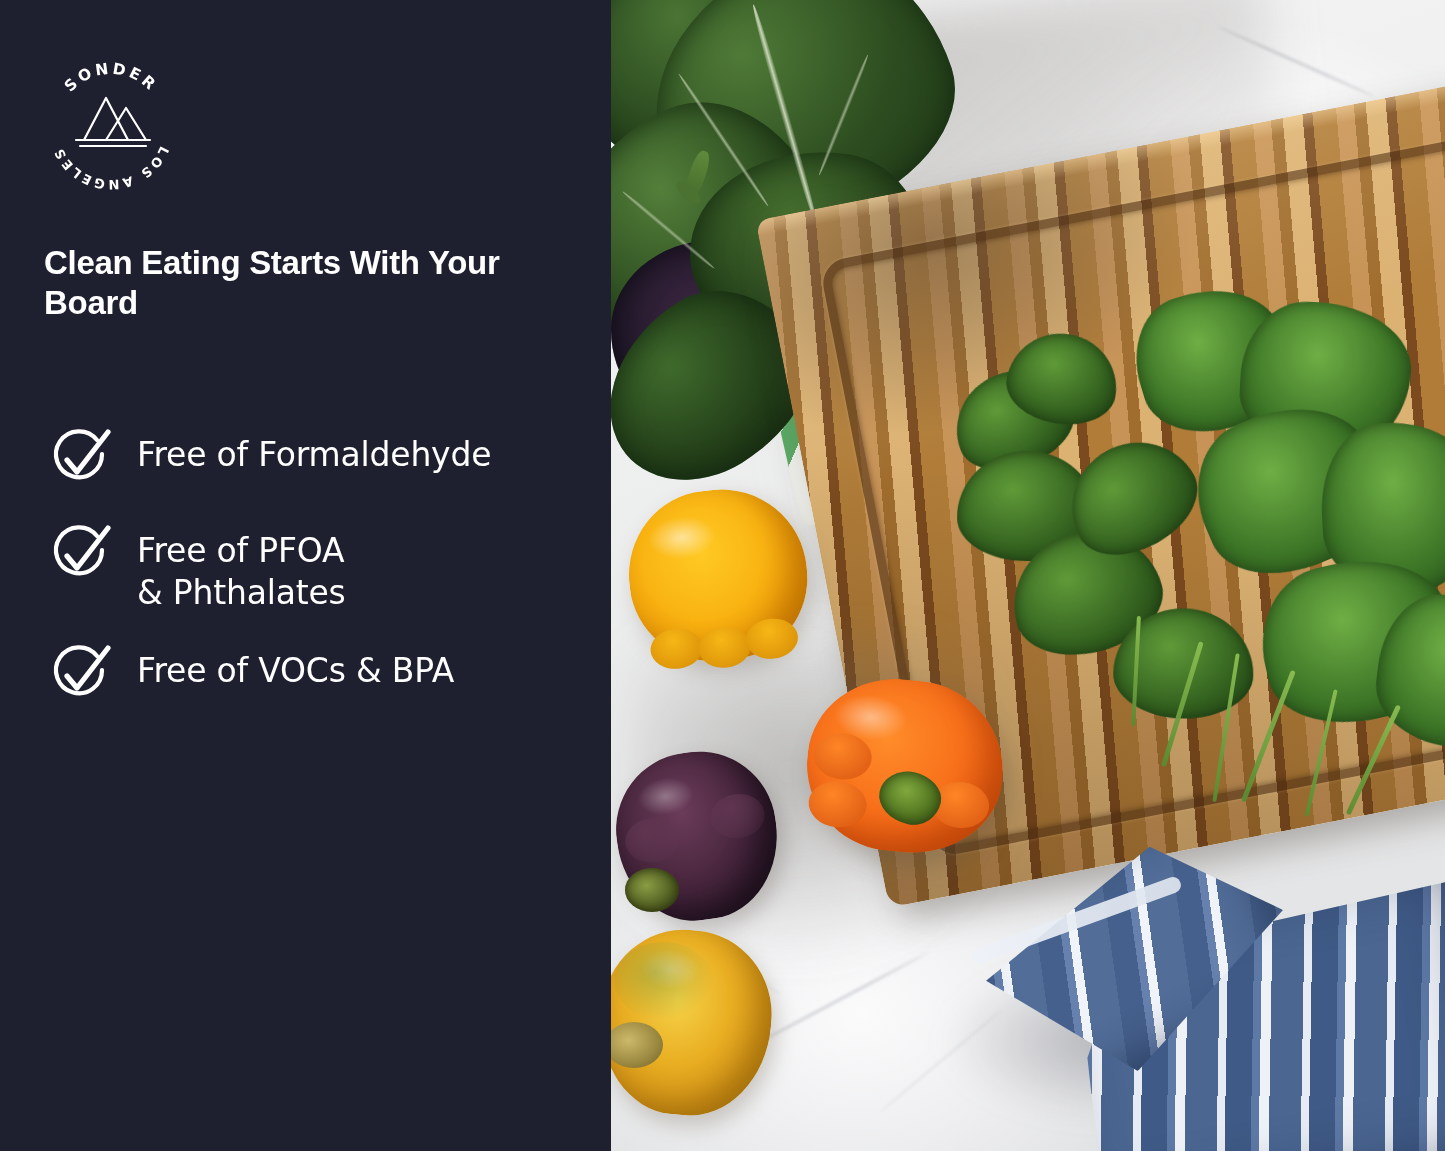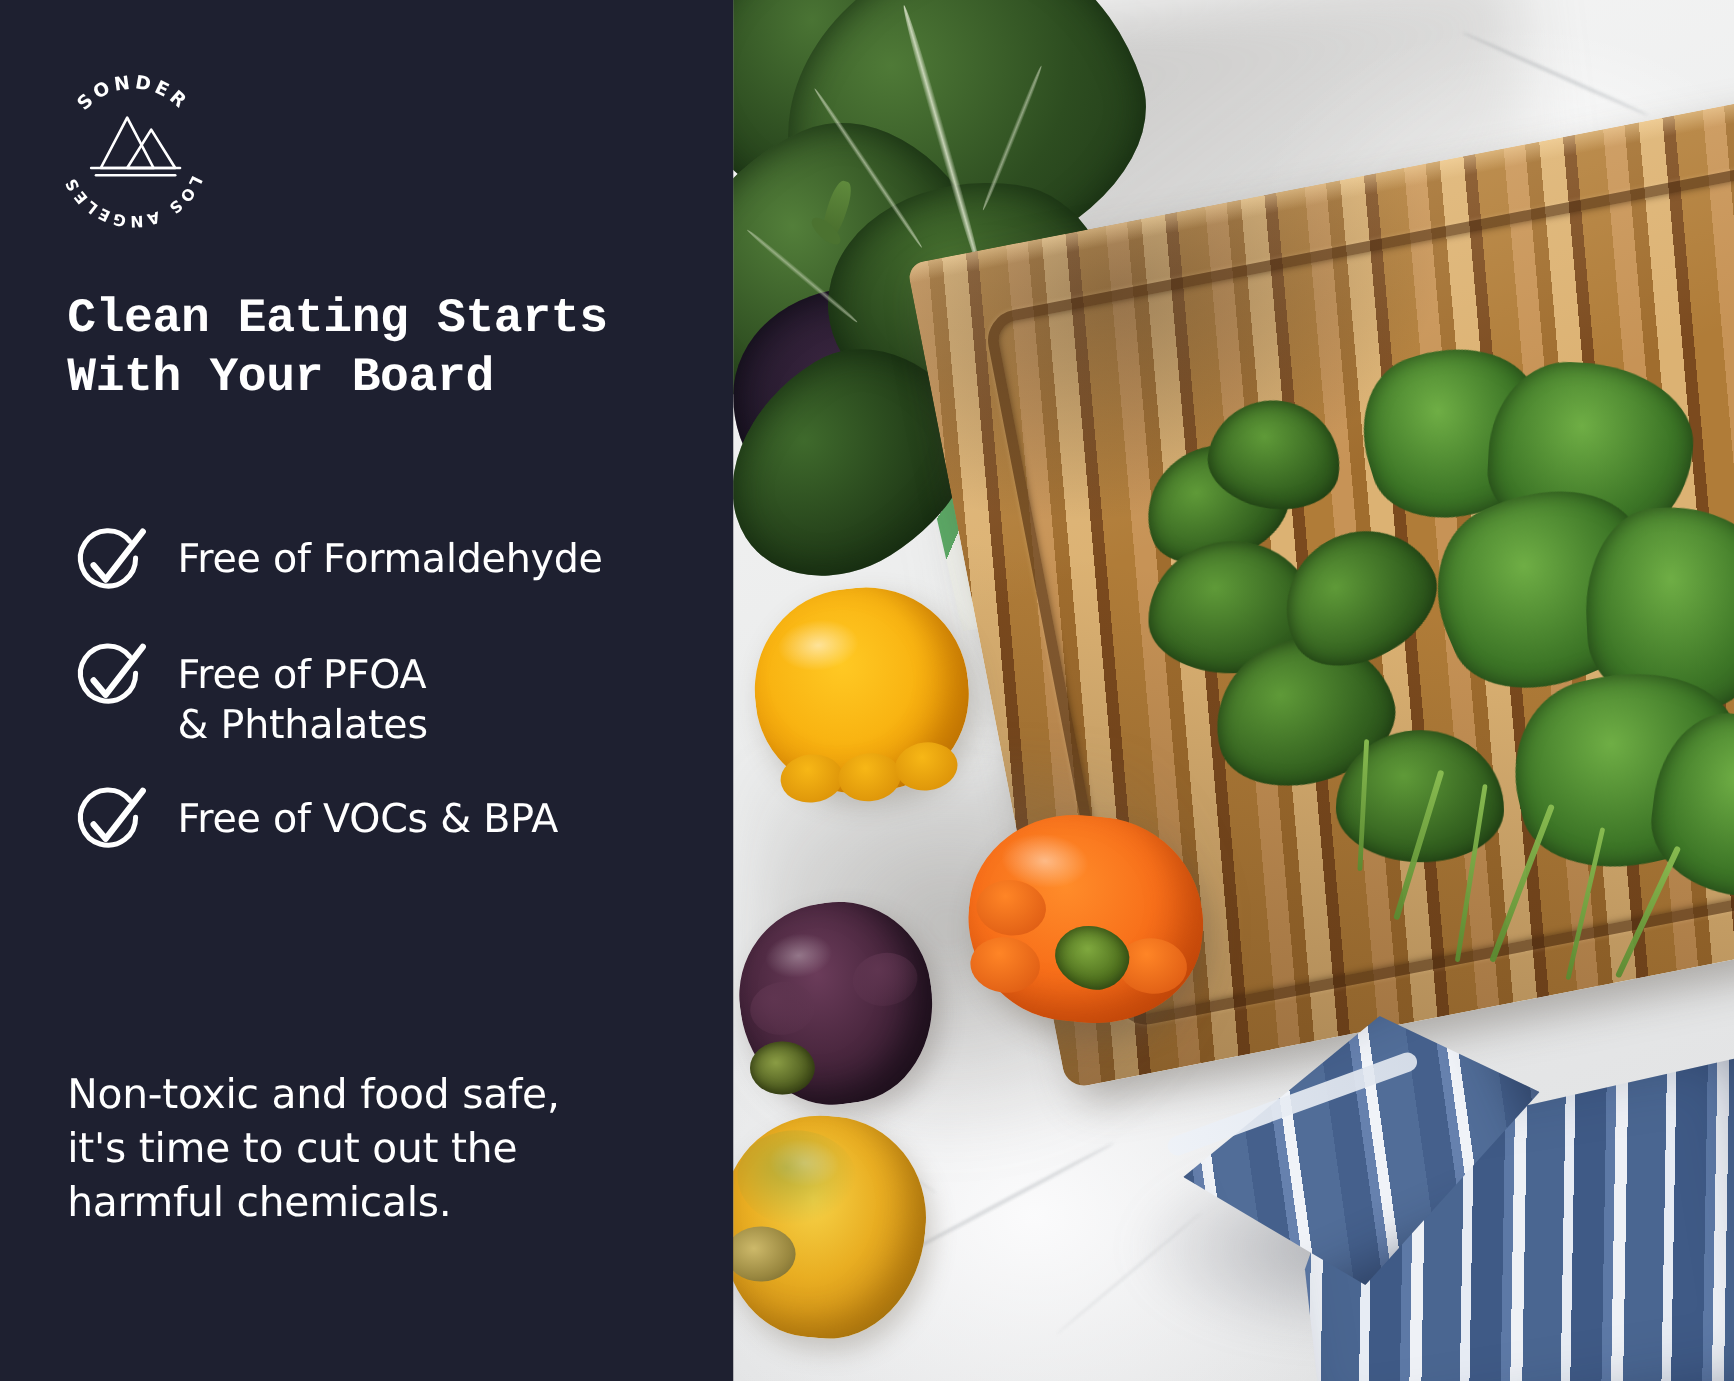--- a/index.html
+++ b/index.html
@@ -36,40 +36,40 @@
     left: 36px;
     top: 52px;
     width: 150px;
     height: 150px;
   }
   .logo svg { display: block; width: 150px; height: 150px; }
 
   
   .headline {
     position: absolute;
-    left: 56px;
+    left: 44px;
     top: 243px;
     width: 540px;
     margin: 0;
     color: #ffffff;
-    font-family: Liberation Mono, monospace;
-    font-size: 40px;
+    font-family: Liberation Sans, sans-serif;
+    font-size: 33px;
     font-weight: bold;
     line-height: 1.22;
     letter-spacing: -0.3px;
   }
 
   
   .checklist {
     position: absolute;
     left: 45px;
     top: 424px;
     width: 560px;
     list-style: none;
-    margin: 11px;
+    margin: 0;
     padding: 0;
   }
   .check-item {
     display: flex;
     align-items: flex-start;
     margin-bottom: 26px;
   }
   .check-item:last-child { margin-bottom: 0; }
   .check-icon {
     flex: 0 0 auto;
@@ -542,23 +542,20 @@
           <svg viewBox="0 0 70 70" xmlns="http://www.w3.org/2000/svg" aria-hidden="true">
             <path d="M 52,16 A 23,23 0 1 0 57,30" fill="none" stroke="#ffffff" stroke-width="4.2" stroke-linecap="round"></path>
             <path d="M 22,36 L 32,48 L 63,8" fill="none" stroke="#ffffff" stroke-width="5.2" stroke-linecap="round" stroke-linejoin="round"></path>
           </svg>
         </span>
         <span class="check-label">Free of VOCs &amp; BPA</span>
       </li>
 
     </ul>
 
-    <p class="closing">Non-toxic and food safe,
-it's time to cut out the
-harmful chemicals.</p>
   </div>
 
   <div class="photo">
 
     <div class="marble"></div>
     <div class="vein v1"></div>
     <div class="vein v2"></div>
     <div class="vein v3"></div>
     <div class="vein v4"></div>
     <div class="vein v5"></div>

